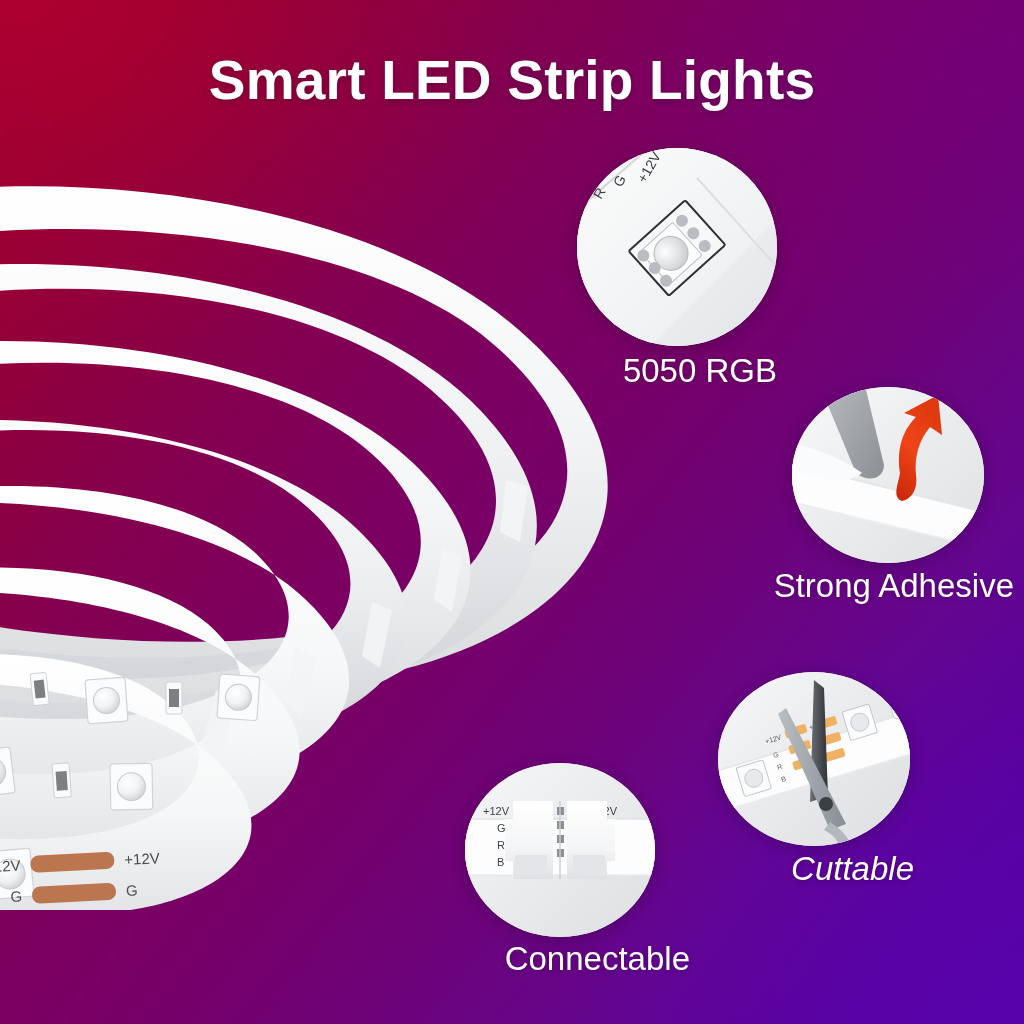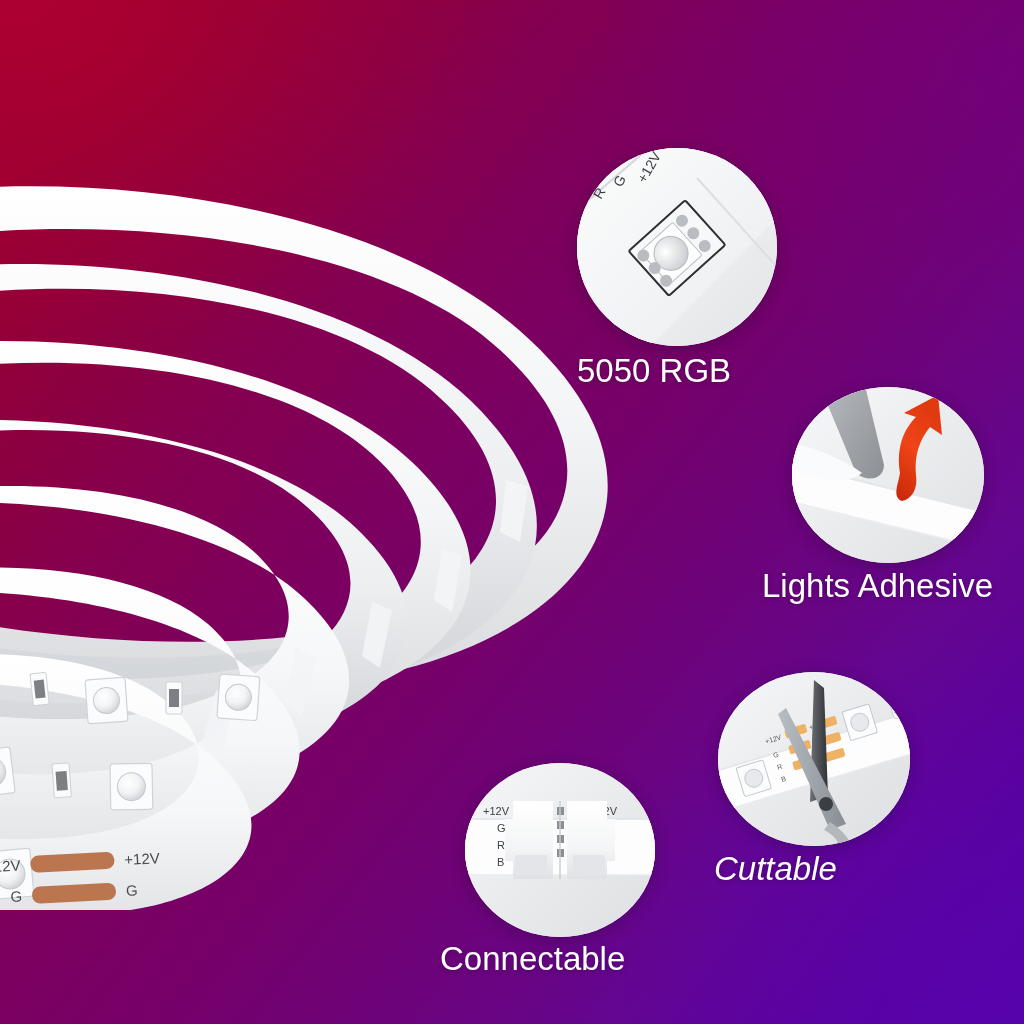--- a/index.html
+++ b/index.html
@@ -43,21 +43,21 @@
   
   .callout{position:absolute;}
   .circle{
     position:absolute;border-radius:50%;overflow:hidden;
     background:#eceef0;
     box-shadow:0 3px 16px rgba(30,0,40,.32);
   }
   .circle .inner{position:absolute;inset:0;}
   .clabel{
     position:absolute;color:#fff;font-size:33px;font-weight:normal;
-    white-space:nowrap;text-align:left;
+    white-space:nowrap;text-align:right;
     text-shadow:0 1px 5px rgba(35,0,40,.40);
   }
 
   
   #reel{position:absolute;left:-300px;top:150px;width:1100px;height:760px;}
 
   
   .pcb-txt{font-family:"Liberation Sans",sans-serif;}
 </style>
 </head>
@@ -281,20 +281,21 @@
           <text x="-10" y="107" text-anchor="end" font-size="15" fill="#4a4c4f" class="pcb-txt">B</text>
           <text x="94" y="14" font-size="15" fill="#4a4c4f" class="pcb-txt">+12V</text>
           <text x="94" y="45" font-size="15" fill="#4a4c4f" class="pcb-txt">G</text>
           <text x="94" y="76" font-size="15" fill="#4a4c4f" class="pcb-txt">R</text>
           <text x="94" y="107" font-size="15" fill="#4a4c4f" class="pcb-txt">B</text>
         </g>
       </g>
     </g>
   </svg>
 
+  <div class="title">Smart LED Strip Lights</div>
 
   <div class="callout">
     <div class="circle" style="left:577px;top:148px;width:200px;height:198px;">
       <svg class="inner" viewBox="0 0 200 198">
         <defs>
           <linearGradient id="c1bg" x1="0" y1="0" x2="1" y2="1">
             <stop offset="0" stop-color="#fafbfc"></stop>
               <stop offset="1" stop-color="#e2e4e7"></stop>
           </linearGradient>
           <linearGradient id="c1strip" x1="0" y1="0" x2="1" y2="1">
@@ -361,21 +362,21 @@
         <path d="M 40 -14 L 70 -14 L 92 78 C 92 92 76 96 64 86 L 30 4 Z" fill="url(#c2peel)"></path>
 
         <path d="M -16 54 C 18 58 48 70 70 86 C 54 98 28 94 -12 80 Z" fill="#fafbfc"></path>
 
         <g>
           <path d="M 108 86 C 104 60 112 42 124 30 L 112 26 L 146 8 L 150 48 L 138 40
                    C 128 52 122 68 124 88 C 126 102 120 112 110 114 C 100 110 106 98 108 86 Z" fill="url(#c2arrow)"></path>
         </g>
       </svg>
     </div>
-    <div class="clabel" style="left:762px;top:567px;width:252px;">Lights Adhesive</div>
+    <div class="clabel" style="left:762px;top:567px;width:252px;">Strong Adhesive</div>
   </div>
 
   <div class="callout">
     <div class="circle" style="left:718px;top:672px;width:192px;height:174px;">
       <svg class="inner" viewBox="0 0 192 174">
         <defs>
           <linearGradient id="c3bg" x1="0" y1="0" x2="1" y2="1">
             <stop offset="0" stop-color="#f6f7f8"></stop>
               <stop offset="1" stop-color="#dcdee1"></stop>
           </linearGradient>

